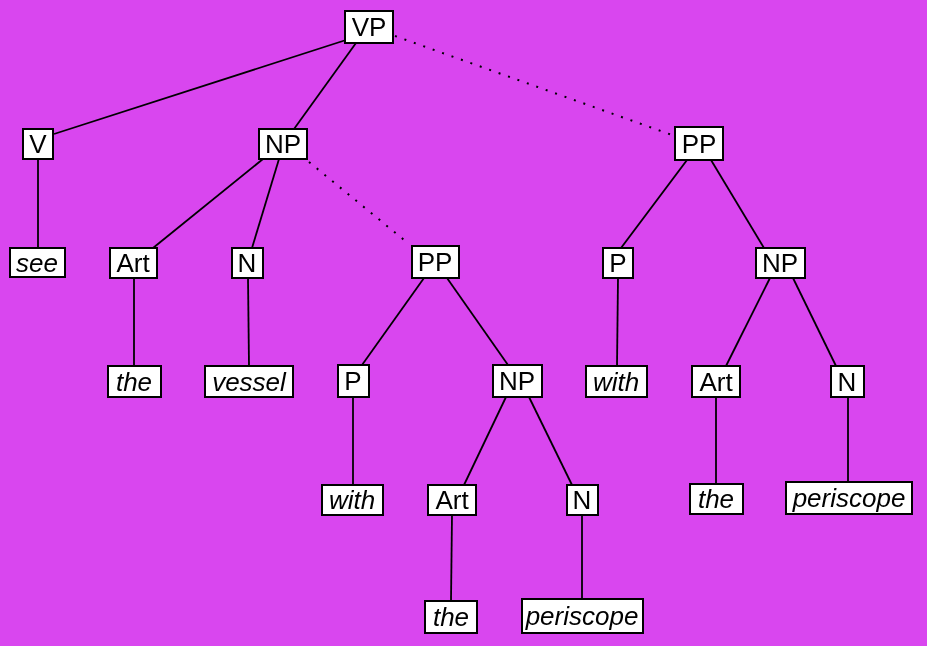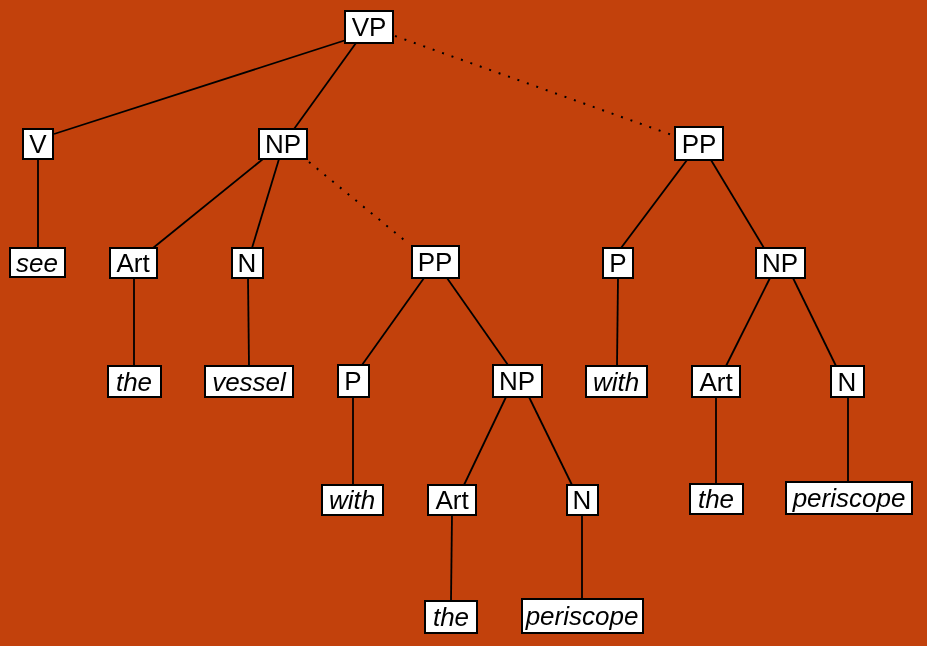--- a/index.html
+++ b/index.html
@@ -4,21 +4,21 @@
 <style>
   html, body {
     margin: 0;
     padding: 0;
     background: #ffffff;
   }
   .canvas {
     position: relative;
     width: 927px;
     height: 646px;
-    background: #c2410c;
+    background: #d946ef;
     font-family: "Liberation Sans", sans-serif;
   }
   svg { display: block; }
   .edge {
     stroke: #000000;
     stroke-width: 1.8;
     fill: none;
   }
   .edge.dotted {
     stroke-dasharray: 2 8;

